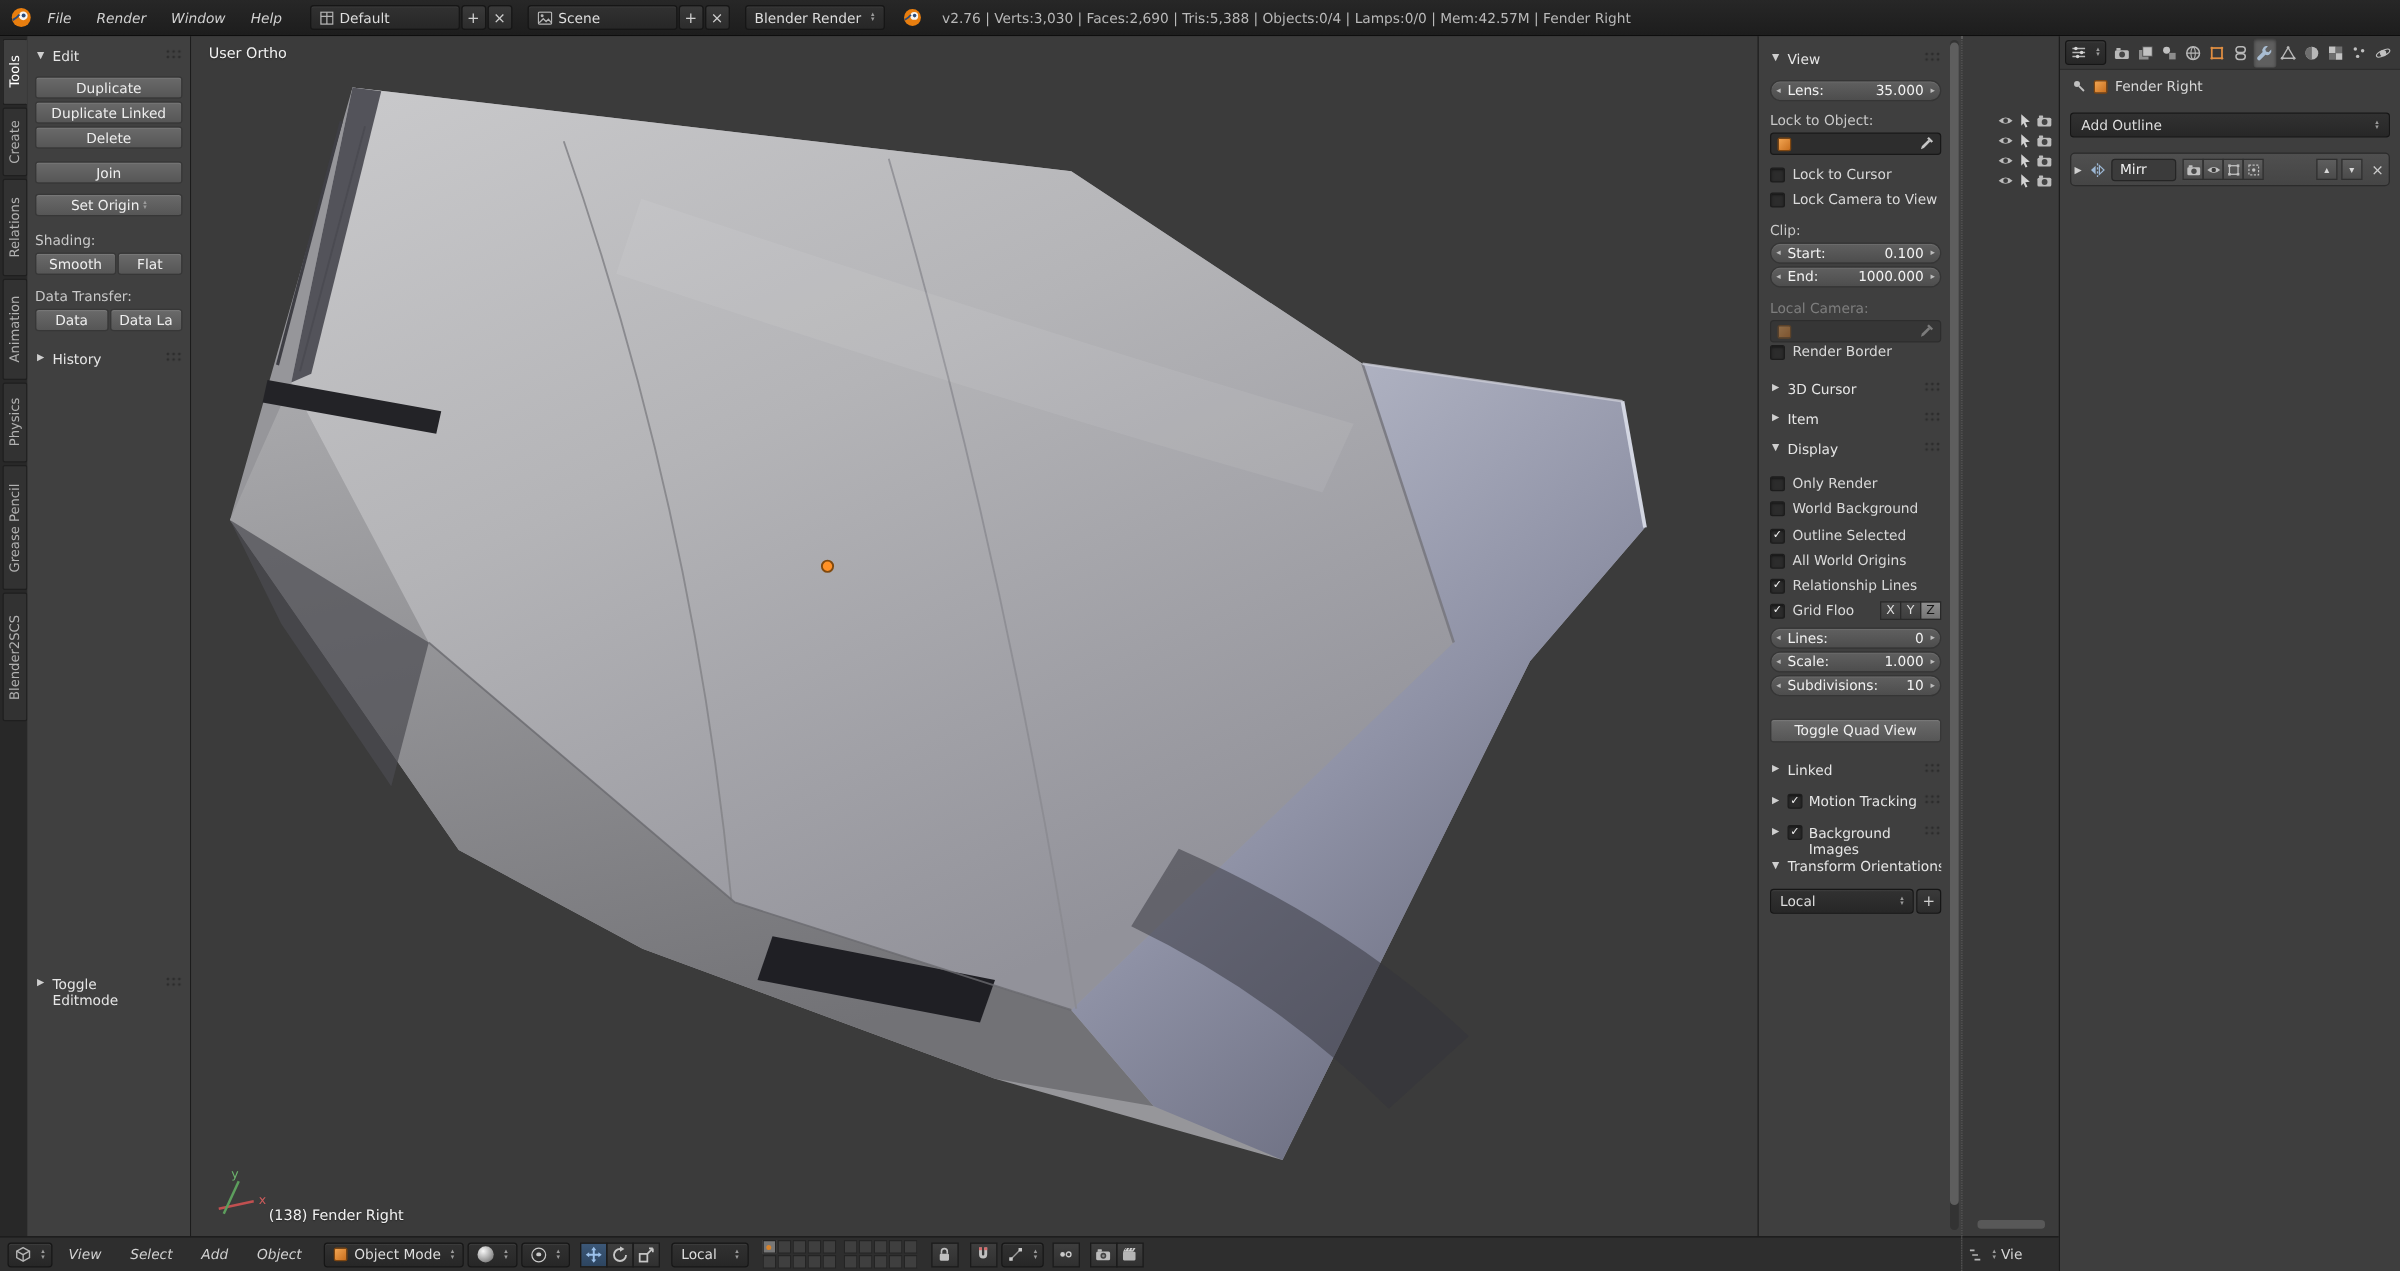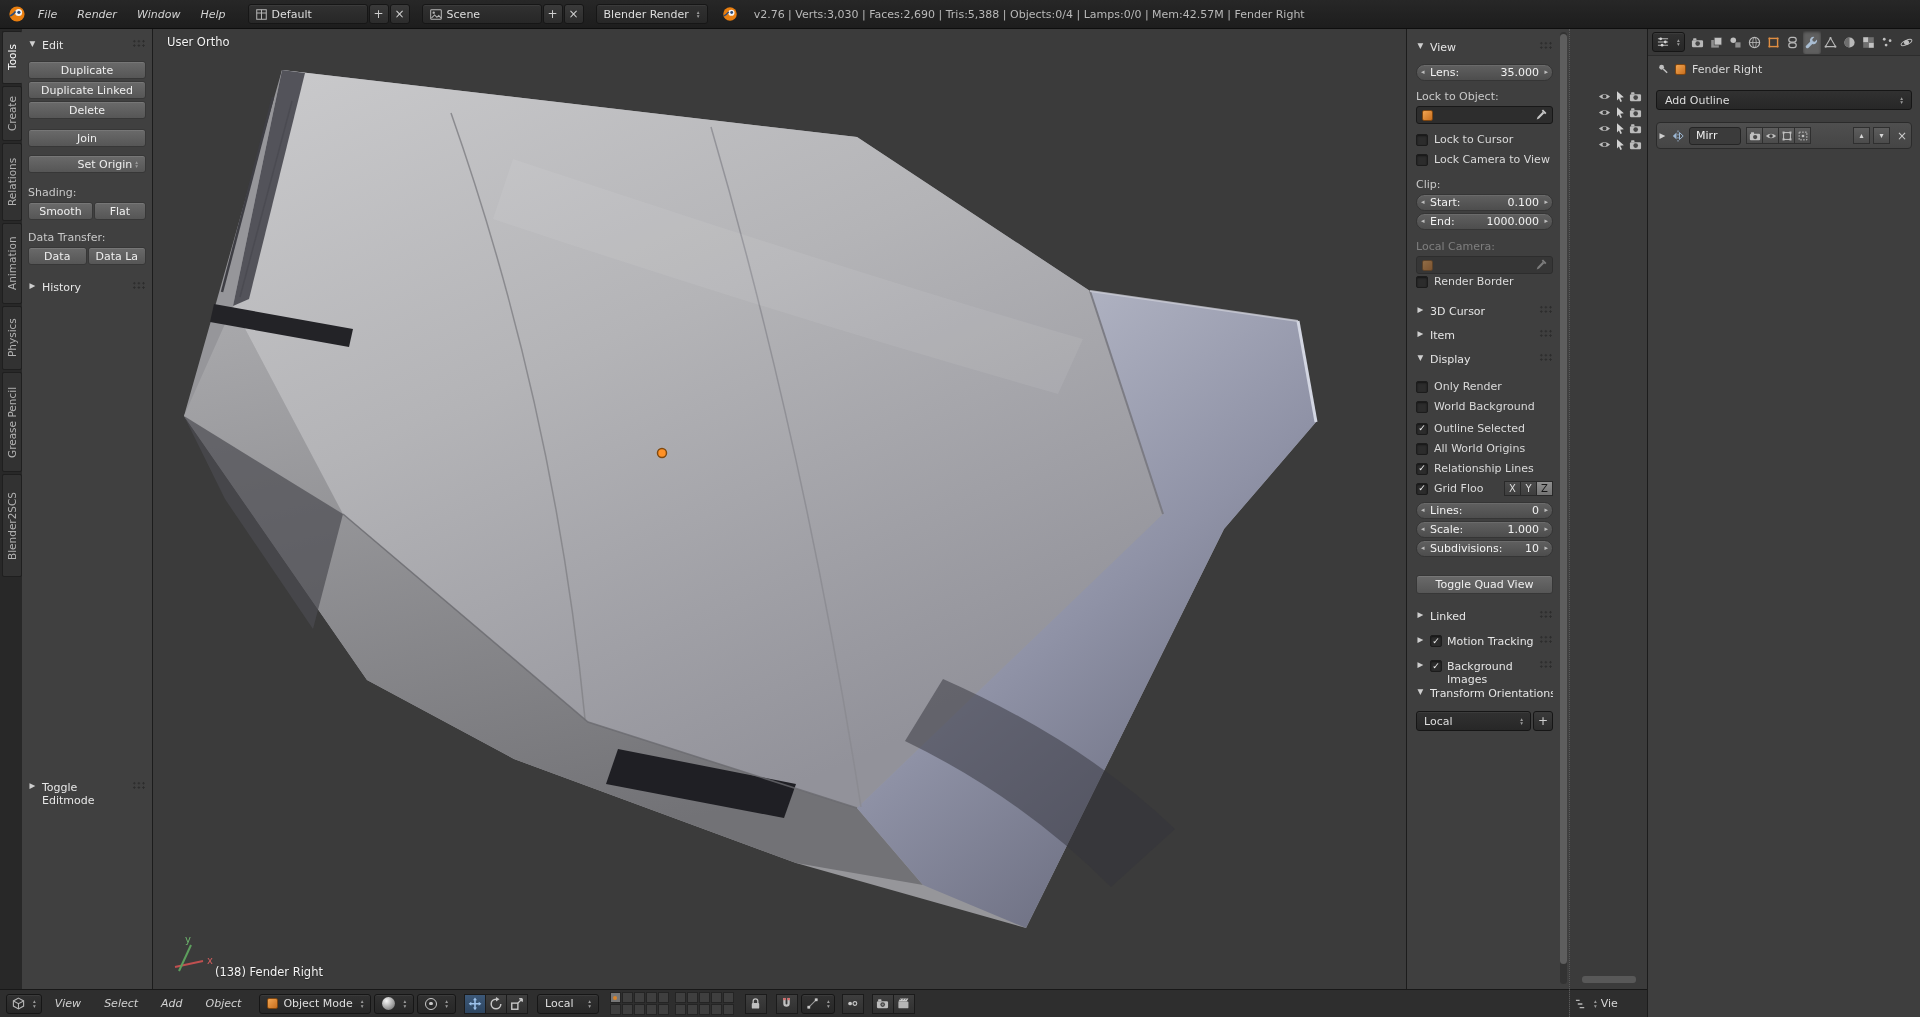--- a/index.html
+++ b/index.html
@@ -224,21 +224,21 @@
         </div>
       <div class="btn" style="margin-top:2px">
           <span>Duplicate Linked</span>
         </div>
       <div class="btn" style="margin-top:2px">
           <span>Delete</span>
         </div>
       <div class="btn" style="margin-top:10px">
           <span>Join</span>
         </div>
-      <div class="btn" style="margin-top:8px;justify-content:flex-end;padding:0 7px">
+      <div class="btn" style="margin-top:8px;justify-content:center;padding:0 7px">
         <span>Set Origin</span>
         <span class="ud"></span>
       </div>
       <div class="lab" style="margin-top:13px">
           <span>Shading:</span>
         </div>
       <div class="pair" style="margin-top:3px">
         <div class="btn" style="flex:1.25">
             <span>Smooth</span>
           </div>

